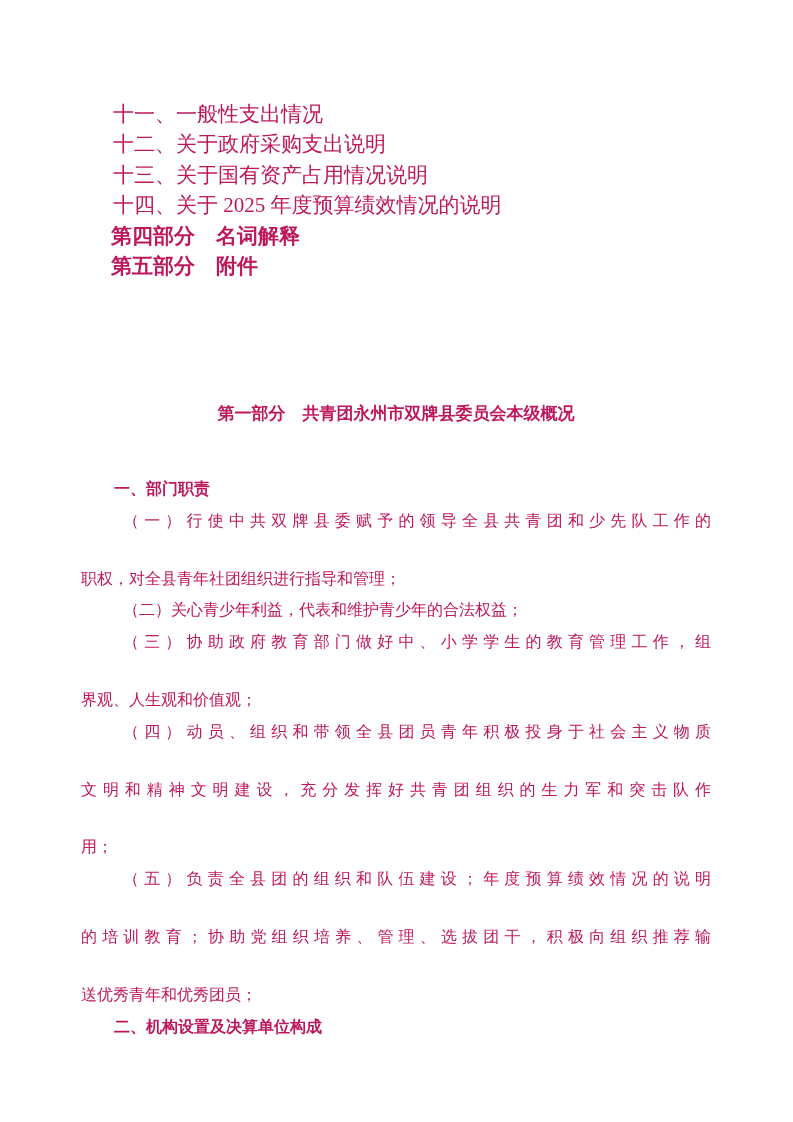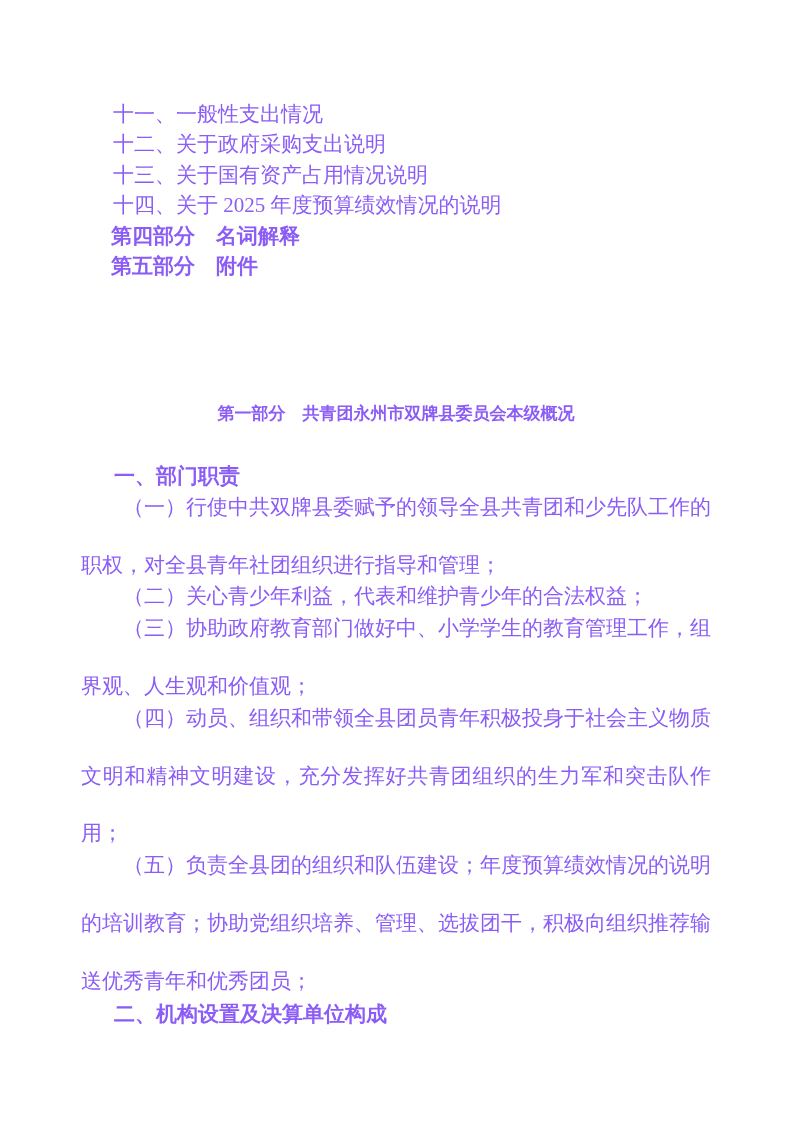--- a/index.html
+++ b/index.html
@@ -5,38 +5,38 @@
   html, body {
     margin: 0;
     padding: 0;
     background: #ffffff;
   }
   .page {
     position: relative;
     width: 793px;
     height: 1122px;
     background: #ffffff;
-    color: #8b5cf6;
+    color: #be185d;
     font-family: "Liberation Serif", serif;
     overflow: hidden;
     text-decoration: underline;
   }
   .content-col {
     position: absolute;
     left: 81px;
     width: 630px;
   }
   .toc-block {
     top: 99px;
     font-size: 21px;
     line-height: 30.4px;
   }
   .body-block {
-    top: 460px;
-    font-size: 21px;
+    top: 473px;
+    font-size: 16px;
     line-height: 31.8px;
   }
   .line {
     white-space: nowrap;
   }
   .line.justify {
     white-space: normal;
     text-align: justify;
     text-align-last: justify;
   }

